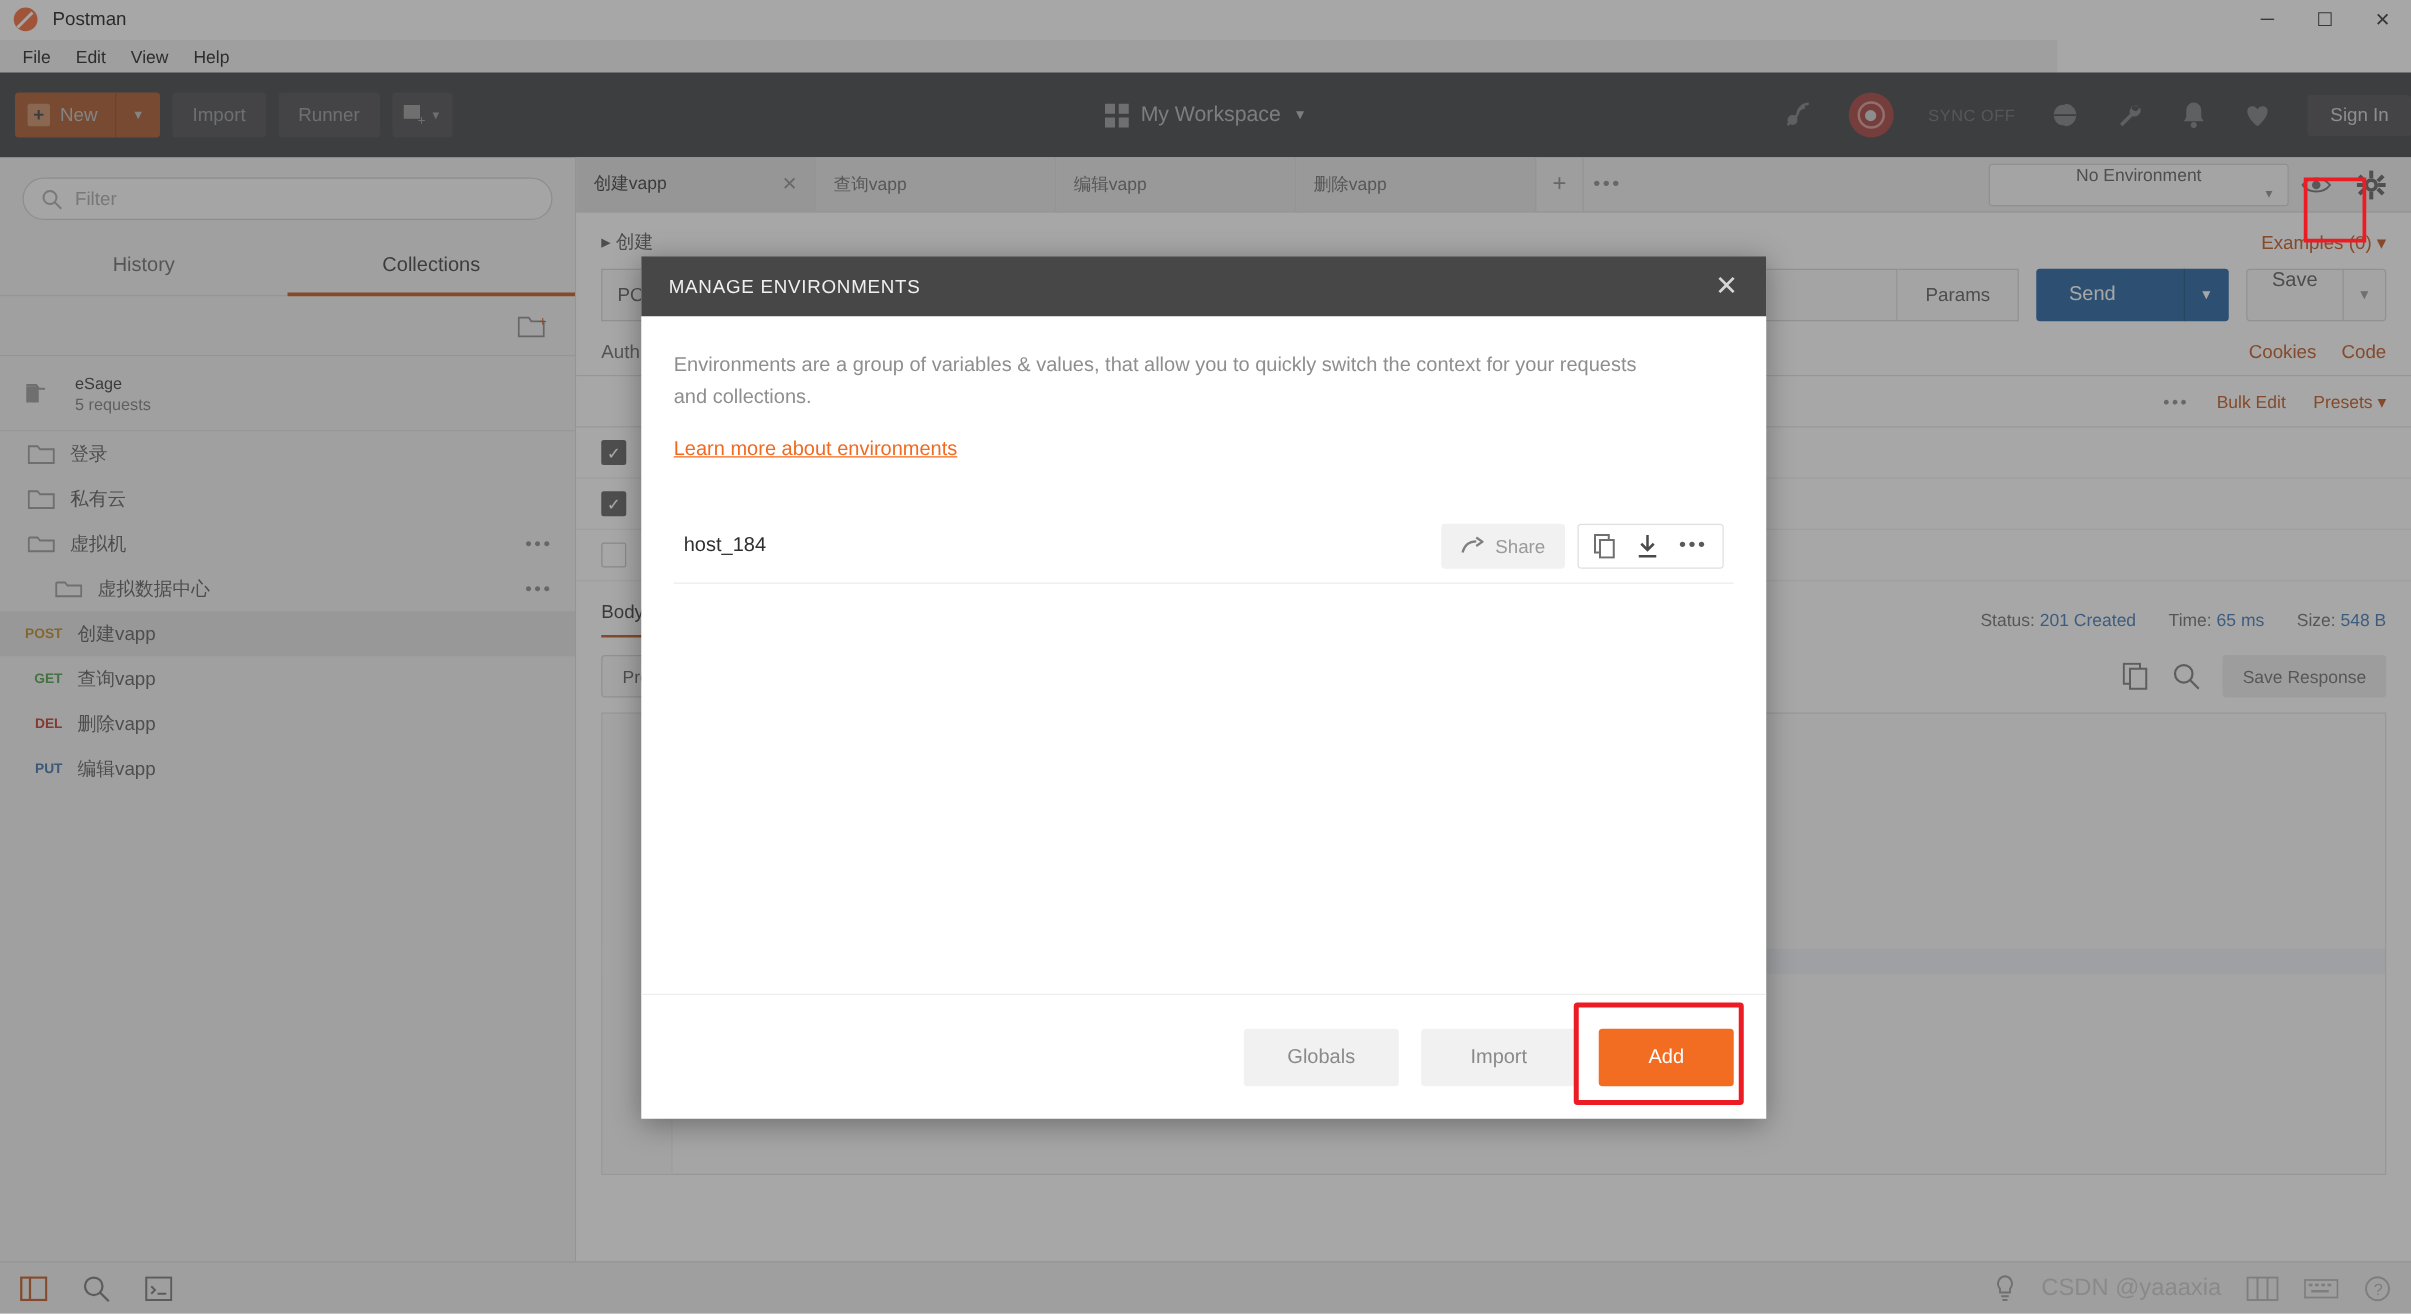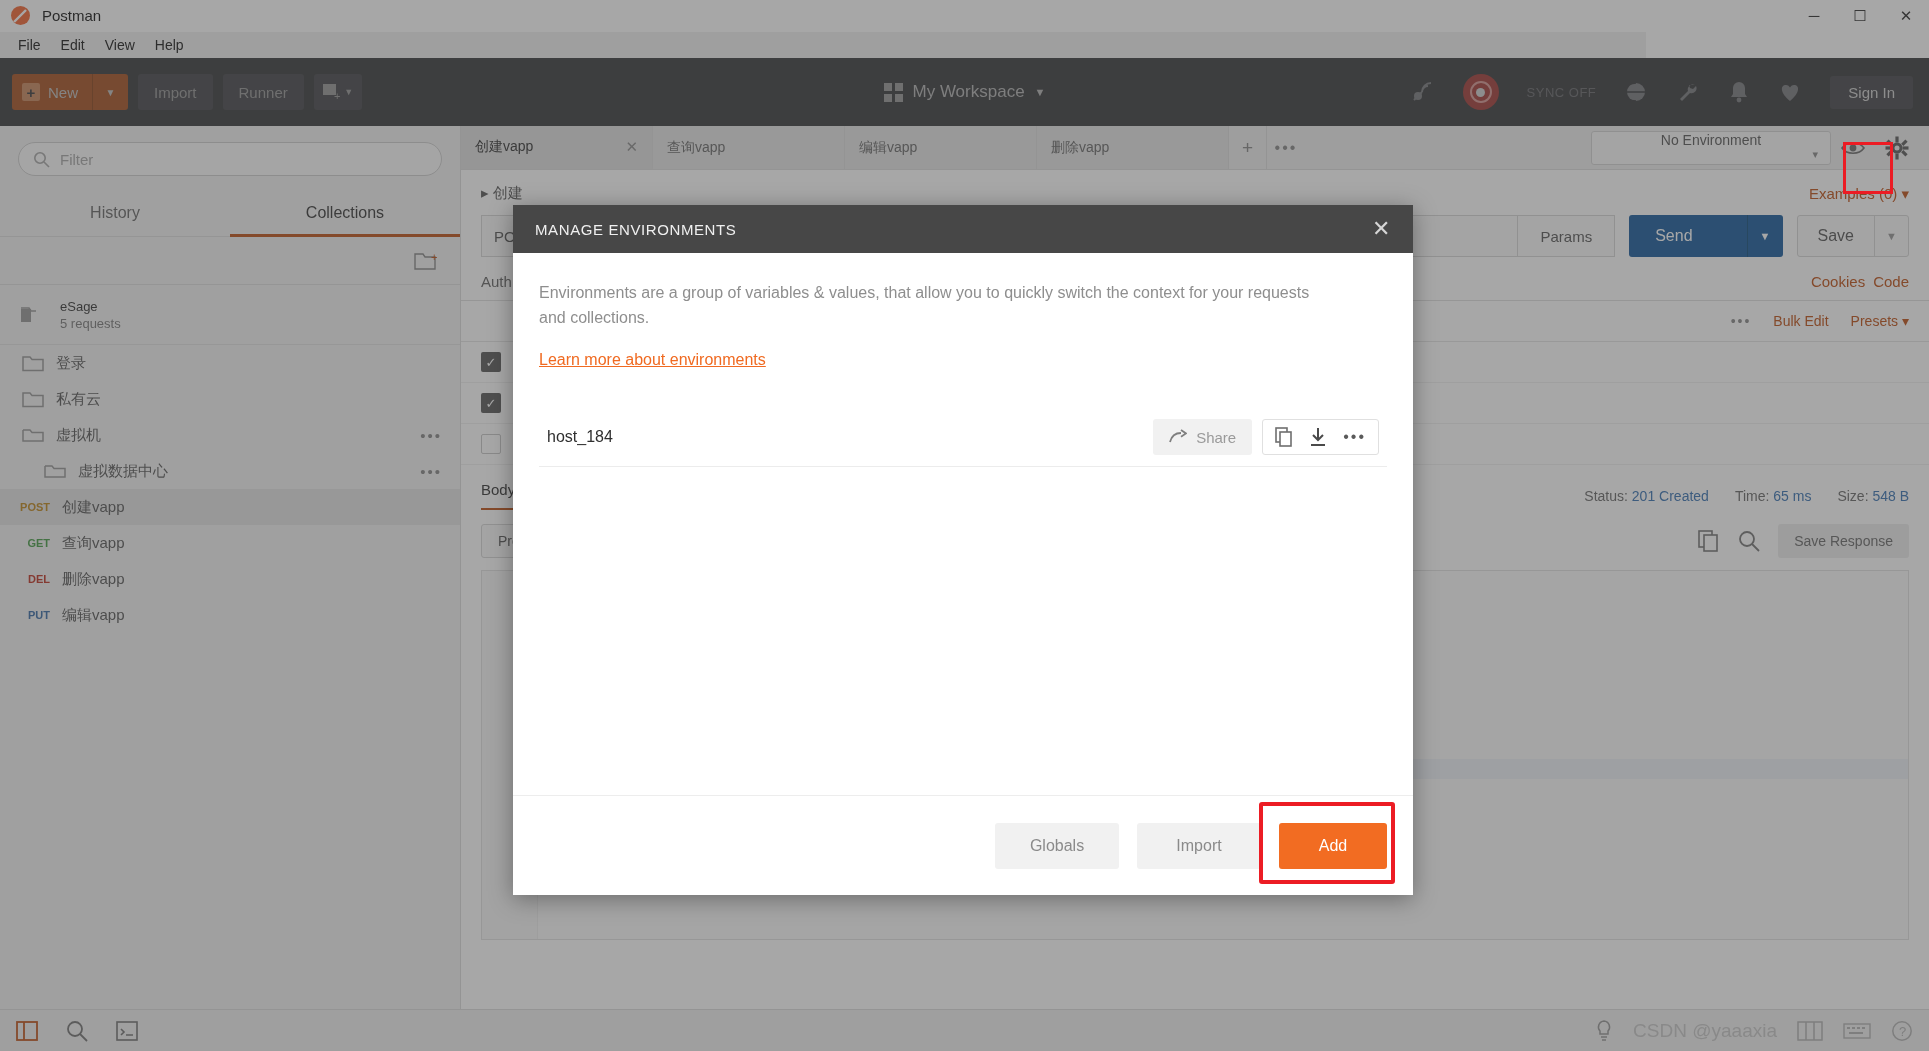--- a/index.html
+++ b/index.html
@@ -68,21 +68,21 @@
     margin-left:10px; height:36px; width:48px; background:#4b4c50;
     display:flex; align-items:center; justify-content:center; border-radius:3px;
     gap:2px;
   }
   .ws-center {
     position:absolute; left:50%; transform:translateX(-50%);
     display:flex; align-items:center; gap:10px; color:#b4b4b4; font-size:17px;
   }
   .grid-ico { display:grid; grid-template-columns:8px 8px; grid-gap:3px; }
   .grid-ico i { display:block; width:8px; height:8px; background:#9a9a9a; }
-  .tb-right { margin-left:auto; display:flex; align-items:center; gap:28px; padding-right:16px; }
+  .tb-right { margin-left:auto; display:flex; align-items:center; gap:28px; }
   .sync-badge {
     width:36px; height:36px; border-radius:50%; background:#a4403c;
     display:flex; align-items:center; justify-content:center;
   }
   .sync-badge .ring {
     width:22px; height:22px; border-radius:50%; border:2px solid #d79a96;
     display:flex; align-items:center; justify-content:center;
   }
   .sync-badge .dot { width:9px; height:9px; border-radius:50%; background:#cfcfcf; }
   .sync-text { color:#6d6e71; font-size:13px; letter-spacing:.5px; }
@@ -188,31 +188,31 @@
   }
   .send-btn {
     margin-left:14px; height:42px; background:#1f5f9e; color:#fff;
     display:flex; align-items:center; border-radius:3px; overflow:hidden; font-size:16px;gap:28px;
   }
   .send-btn .lbl { padding:0 26px; }
   .send-btn .cv { width:36px; height:42px; border-left:1px solid #18527f;
     display:flex; align-items:center; justify-content:center; font-size:11px; }
   .save-btn {
     margin-left:14px; height:42px; border:1px solid #d7d7d7; background:#fafafa;
-    display:flex; align-items:center; border-radius:3px; font-size:16px; color:#5a5a5a;
+    display:flex; align-items:flex-start; border-radius:3px; font-size:16px; color:#5a5a5a;
   }
   .save-btn .lbl { padding:0 20px; }
   .save-btn .cv { width:34px; height:40px; border-left:1px solid #d7d7d7;
     display:flex; align-items:center; justify-content:center; font-size:11px; color:#9a9a9a;}
 
   .subtabs {
     display:flex; align-items:center; padding:16px 20px 0 20px; gap:26px;
     font-size:15px; color:#6a6a6a;
   }
-  .subtabs .sp { margin-left:auto; display:flex; gap:8px; color:#c0561e; }
+  .subtabs .sp { margin-left:auto; display:flex; gap:20px; color:#c0561e; }
   .thline { border-bottom:1px solid #e0e0e0; margin:10px 0 0 0; }
 
   .kv-head {
     display:flex; align-items:center; font-size:14px; color:#3d3d3d;
     font-weight:bold; padding:12px 20px; border-bottom:1px solid #e6e6e6;
   }
   .kv-head .c1 { width:40px; }
   .kv-head .c2 { width:330px; }
   .kv-head .c3 { width:330px; }
   .kv-head .c4 { flex:1; }

